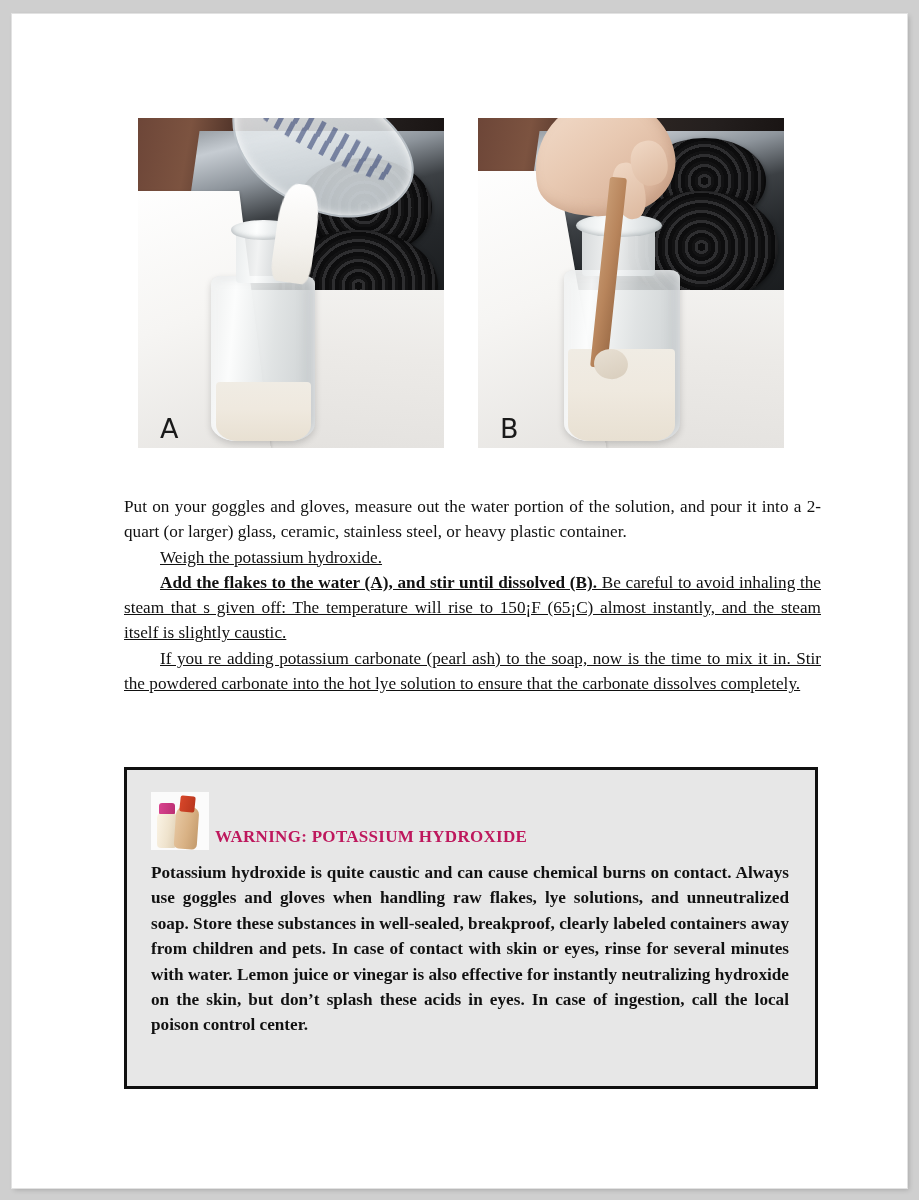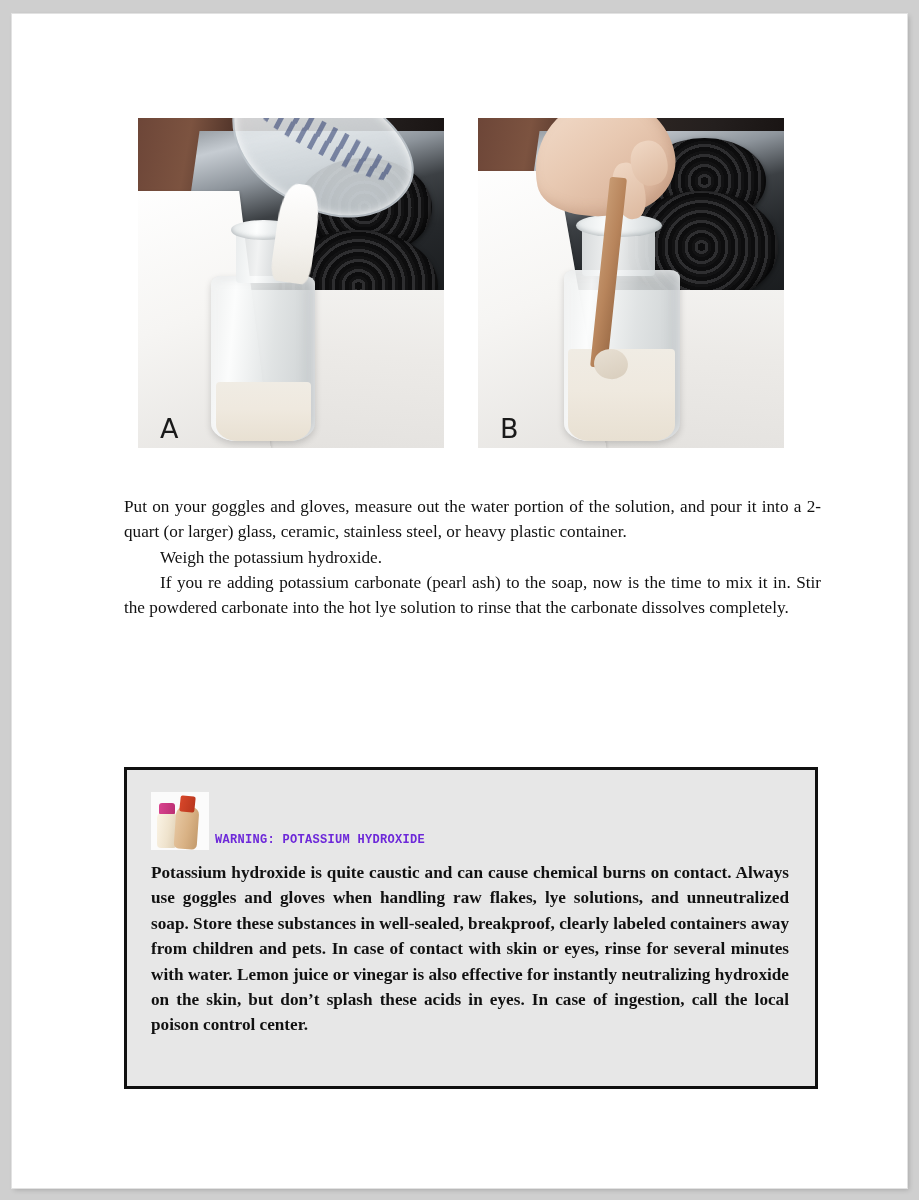--- a/index.html
+++ b/index.html
@@ -204,20 +204,21 @@
     margin: 0;
     font-size: 17.2px;
     line-height: 25.3px;
     text-align: justify;
     color: #111111;
     -webkit-hyphens: none;
     hyphens: none;
   }
   .body-text p.indented {
     text-indent: 36px;
+    text-decoration: underline;
   }
   .body-text p b {
     font-weight: bold;
   }
 
   
   .warning-box {
     position: absolute;
     left: 112px;
     top: 753px;
@@ -269,28 +270,27 @@
   }
   .cap-b {
     position: absolute;
     left: 29px; bottom: 38px;
     width: 15px; height: 16px;
     background: linear-gradient(100deg, #d8472a 0%, #b8361d 100%);
     border-radius: 2px;
     transform: rotate(6deg);
   }
   .warning-heading {
-    font-size: 12px;
+    font-size: 17px;
     font-weight: bold;
     letter-spacing: 0.3px;
-    color: #6d28d9;
+    color: #be185d;
     padding-bottom: 3px;
     padding-left: 6px;
     white-space: nowrap;
-    font-family: Liberation Mono, monospace;
   }
   .warning-body {
     font-size: 17.2px;
     line-height: 25.4px;
     font-weight: bold;
     text-align: justify;
     color: #111111;
     margin: 0;
     -webkit-hyphens: none;
     hyphens: none;
@@ -344,21 +344,22 @@
       <div class="spoon"></div>
       <div class="spoon-tip"></div>
 
       <div class="panel-letter">B</div>
     </div>
   </div>
 
   <div class="body-text">
     <p>Put on your goggles and gloves, measure out the water portion of the solution, and pour it into a 2-quart (or larger) glass, ceramic, stainless steel, or heavy plastic container.</p>
     <p class="indented">Weigh the potassium hydroxide.</p>
-    <p class="indented">If you re adding potassium carbonate (pearl ash) to the soap, now is the time to mix it in. Stir the powdered carbonate into the hot lye solution to rinse that the carbonate dissolves completely.</p>
+    <p class="indented"><b>Add the flakes to the water (A), and stir until dissolved (B).</b><span> Be careful to avoid inhaling the steam that s given off: The temperature will rise to 150¡F (65¡C) almost instantly, and the steam itself is slightly caustic.</span></p>
+    <p class="indented">If you re adding potassium carbonate (pearl ash) to the soap, now is the time to mix it in. Stir the powdered carbonate into the hot lye solution to ensure that the carbonate dissolves completely.</p>
   </div>
 
   <div class="warning-box">
     <div class="warning-inner">
       <div class="warning-head-row">
         <div class="warning-icon">
           <div class="bottle-a"></div>
           <div class="cap-a"></div>
           <div class="bottle-b"></div>
           <div class="cap-b"></div>

